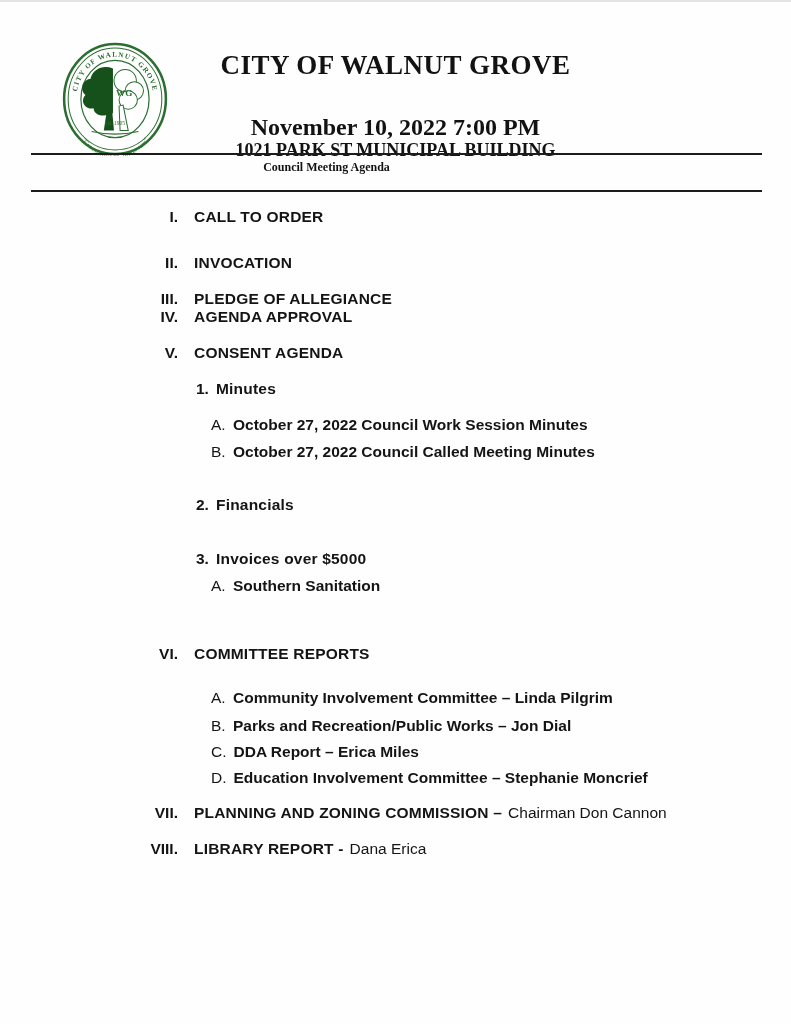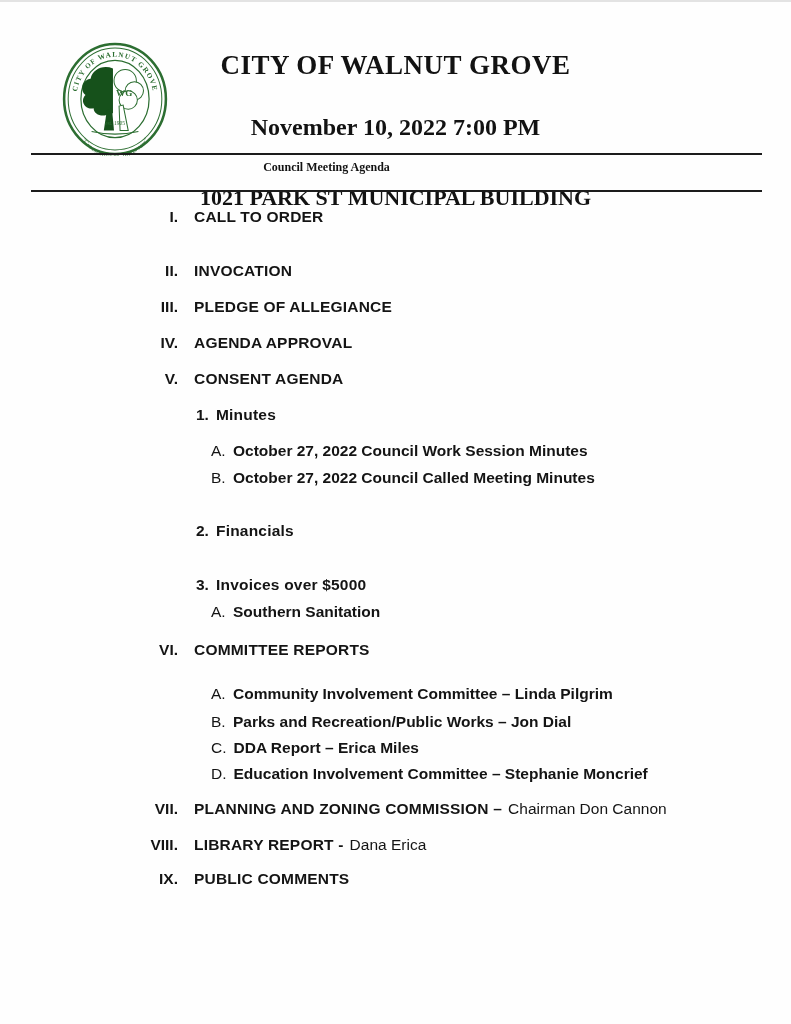--- a/index.html
+++ b/index.html
@@ -10,21 +10,21 @@
     border-top:2px solid #e3e3e3;
   }
   
   .seal{position:absolute;left:62px;top:40px;width:106px;height:114px;}
   .header-block{
     position:absolute;left:0;top:48px;width:791px;text-align:center;
     font-family:"Liberation Serif",serif;font-weight:bold;color:#121212;
   }
   .doc-title{font-size:27px;line-height:30px;letter-spacing:.5px;}
   .doc-datetime{font-size:24px;line-height:23px;margin-top:36px;}
-  .doc-location{font-size:22px;line-height:23px;margin-top:47px;}
+  .doc-location{font-size:18px;line-height:23px;}
   .rule{position:absolute;left:31px;right:29px;height:2px;background:#1c1c1c;}
   .rule-1{top:151px;}
   .rule-2{top:188px;}
   .section-title{
     position:absolute;left:0;top:158px;width:653px;text-align:center;
     font-family:"Liberation Serif",serif;font-weight:bold;font-size:12px;color:#121212;
   }
   
   .agenda{position:absolute;left:0;top:191px;width:791px;}
   .row{display:flex;align-items:baseline;font-size:15.5px;line-height:18px;}
@@ -78,31 +78,31 @@
 <div class="section-title">Council Meeting Agenda</div>
 <div class="rule rule-2"></div>
 
 <div class="agenda">
 
   <div class="row main" style="margin-top:15px">
     <span class="num">I.</span>
     <span class="lbl">CALL TO ORDER</span>
   </div>
 
-  <div class="row main" style="margin-top:36px">
+  <div class="row main" style="margin-top:28px">
     <span class="num">II.</span>
     <span class="lbl">INVOCATION</span>
   </div>
 
   <div class="row main" style="margin-top:18px">
     <span class="num">III.</span>
     <span class="lbl">PLEDGE OF ALLEGIANCE</span>
   </div>
 
-  <div class="row main" style="margin-top:18px">
+  <div class="row main" style="">
     <span class="num">IV.</span>
     <span class="lbl">AGENDA APPROVAL</span>
   </div>
 
   <div class="row main" style="margin-top:18px">
     <span class="num">V.</span>
     <span class="lbl">CONSENT AGENDA</span>
   </div>
 
   <div class="row sub1" style="margin-top:18px">
@@ -128,21 +128,21 @@
   <div class="row sub1" style="margin-top:36px">
     <span class="num">3.</span>
     <span class="lbl">Invoices over $5000</span>
   </div>
 
   <div class="row sub2" style="margin-top:9px">
     <span class="num">A.</span>
     <span class="lbl">Southern Sanitation</span>
   </div>
 
-  <div class="row main" style="margin-top:20px">
+  <div class="row main" style="margin-top:50px">
     <span class="num">VI.</span>
     <span class="lbl">COMMITTEE REPORTS</span>
   </div>
 
   <div class="row sub2" style="margin-top:26px">
     <span class="num">A.</span>
     <span class="lbl">Community Involvement Committee – Linda Pilgrim</span>
   </div>
 
   <div class="row sub2" style="margin-top:10px">
@@ -163,18 +163,14 @@
   <div class="row main" style="margin-top:17px">
     <span class="num">VII.</span>
     <span class="lbl"><span>PLANNING AND ZONING COMMISSION –</span><span class="detail">Chairman Don Cannon</span></span>
   </div>
 
   <div class="row main" style="margin-top:18px">
     <span class="num">VIII.</span>
     <span class="lbl"><span>LIBRARY REPORT -</span><span class="detail">Dana Erica</span></span>
   </div>
 
-  <div class="row main" style="margin-top:16px">
-    <span class="num">IX.</span>
-    <span class="lbl">PUBLIC COMMENTS</span>
-  </div>
 
 </div>
 
 </body></html>

